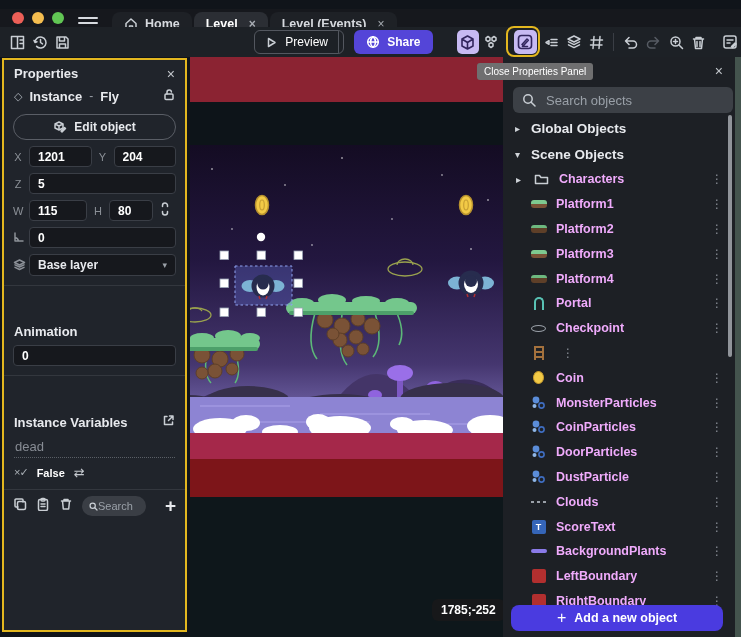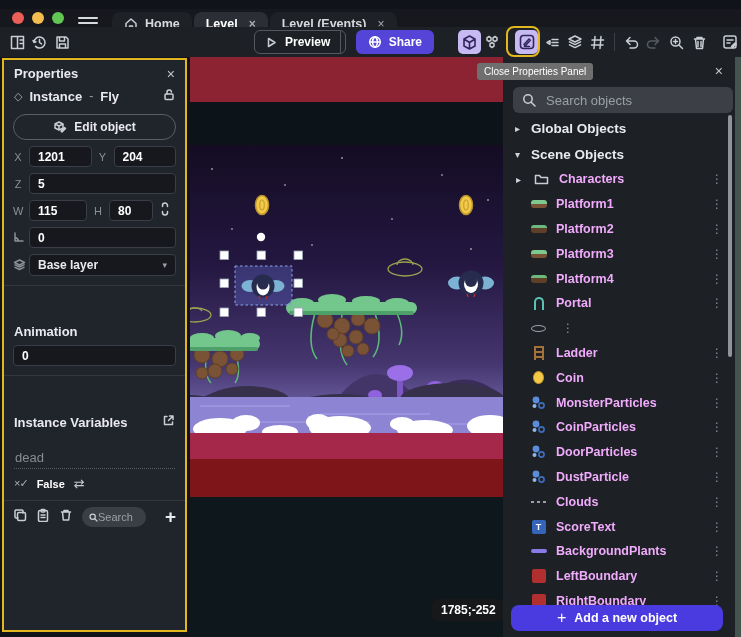--- a/index.html
+++ b/index.html
@@ -19,21 +19,21 @@
   .tab{height:24px;display:flex;align-items:center;gap:7px;padding:0 12px;border-radius:8px 8px 0 0;background:#1e2126;color:#d6d9de;font-size:12px;margin-right:2px;cursor:pointer;}
   .tab.active{background:#2b2e34;color:#fff;font-weight:bold;}
   .tab .x{color:#a7acb3;font-size:12px;margin-left:4px;}
   .tab-label{font-weight:bold;font-size:12.5px;}
 
   
   #toolbar{left:0;top:27px;width:741px;height:30px;background:#1d2126;display:flex;align-items:center;}
   .tbicon{width:26px;height:24px;display:flex;align-items:center;justify-content:center;cursor:pointer;border-radius:5px;}
   .tbicon.active{background:#c7baf3;}
   #preview-btn{margin-left:180px;height:24px;display:flex;align-items:center;border:1px solid #53575f;border-radius:6px;color:#fff;overflow:hidden;cursor:pointer;}
-  #preview-main{display:flex;align-items:center;gap:7px;padding:0 10px;font-size:12px;font-weight:bold;}
+  #preview-main{display:flex;align-items:center;gap:7px;padding:0 10px;font-size:12px;font-weight:normal;}
   #preview-chev{border-left:1px solid #53575f;padding:0 6px;font-size:9px;color:#d5d8dd;height:100%;display:flex;align-items:center;}
   #share-btn{margin-left:10px;height:24px;display:flex;align-items:center;gap:7px;background:#5445d8;border-radius:6px;color:#fff;font-size:12px;font-weight:bold;padding:0 12px;cursor:pointer;}
   .tb-sep{width:1px;height:18px;background:#3a3e45;margin:0 5px;}
   .dim .ico{stroke:#565b63;}
 
   
   #scene{left:190px;top:57px;width:313px;height:580px;background:#0d1419;}
   #coords-badge{left:242px;top:542px;background:#17181a;border-radius:6px;color:#fff;font-size:12px;font-weight:bold;padding:4px 9px;}
 
   
@@ -50,21 +50,21 @@
   .frow{margin:6px 9px 0;display:flex;align-items:center;gap:6px;}
   .flabel{width:10px;color:#8b9097;font-size:11px;flex:none;text-align:center;}
   .finput{flex:1;min-width:0;height:21px;background:#16181d;border:1px solid #3a3e46;border-radius:4px;color:#fff;font-size:12px;font-weight:bold;padding:0 8px;outline:none;}
   .fsmall{flex:none;width:58px;}
   .fsmall2{flex:none;width:44px;}
   #layer-select{flex:1;height:22px;background:#16181d;border:1px solid #3a3e46;border-radius:4px;display:flex;align-items:center;padding:0 8px;font-size:12px;font-weight:bold;cursor:pointer;}
   #layer-select .chev{margin-left:auto;color:#9aa0a8;font-size:9px;}
   .divider{margin:9px 0 2px;border-top:1px solid #33373e;}
   .section-h{padding:5px 10px 0;font-size:13px;font-weight:bold;display:flex;align-items:center;margin-top:33px;}
   .section-h .right{margin-left:auto;}
-  #var-name{margin:17px 10px 0;color:#878c94;font-size:13px;padding:3px 1px;border-bottom:1px dotted #5a5f66;}
+  #var-name{margin:6px 10px 0;color:#878c94;font-size:13px;padding:3px 1px;border-bottom:1px dotted #5a5f66;}
   #var-value{margin:7px 10px 0;display:flex;align-items:center;gap:9px;}
   #var-value .bool{color:#aab0b7;font-size:11px;letter-spacing:-1px;}
   #var-value .val{color:#fff;font-size:11px;font-weight:bold;}
   #var-value .swap{color:#c4c8ce;font-size:13px;}
   #var-tools{margin:6px 9px 0;display:flex;align-items:center;gap:9px;}
   #var-search{flex:1;max-width:64px;height:20px;background:#3a3e45;border-radius:10px;display:flex;align-items:center;padding:0 7px;overflow:hidden;}
   #var-search input{width:100%;background:transparent;border:none;outline:none;color:#cfd3d8;font-size:11px;padding:0;}
   #var-search input::placeholder{color:#9aa0a8;}
   .plus-btn{color:#e8eaee;font-size:19px;font-weight:bold;margin-left:auto;cursor:pointer;line-height:14px;}
 
@@ -571,27 +571,27 @@
       <span class="oicon">
           <span class="portal-ic"></span>
         </span>
       <span class="olabel">Portal</span>
       <span class="kebab">⋮</span>
     </div>
     <div class="oitem">
       <span class="oicon">
           <span class="checkpoint-ic"></span>
         </span>
+      <span class="olabel">Checkpoint</span>
       <span class="kebab">⋮</span>
     </div>
     <div class="oitem">
       <span class="oicon">
           <span class="ladder-ic"></span>
         </span>
-      <span class="olabel">Ladder</span>
       <span class="kebab">⋮</span>
     </div>
     <div class="oitem">
       <span class="oicon">
           <span class="coin-ic"></span>
         </span>
       <span class="olabel">Coin</span>
       <span class="kebab">⋮</span>
     </div>
     <div class="oitem">

